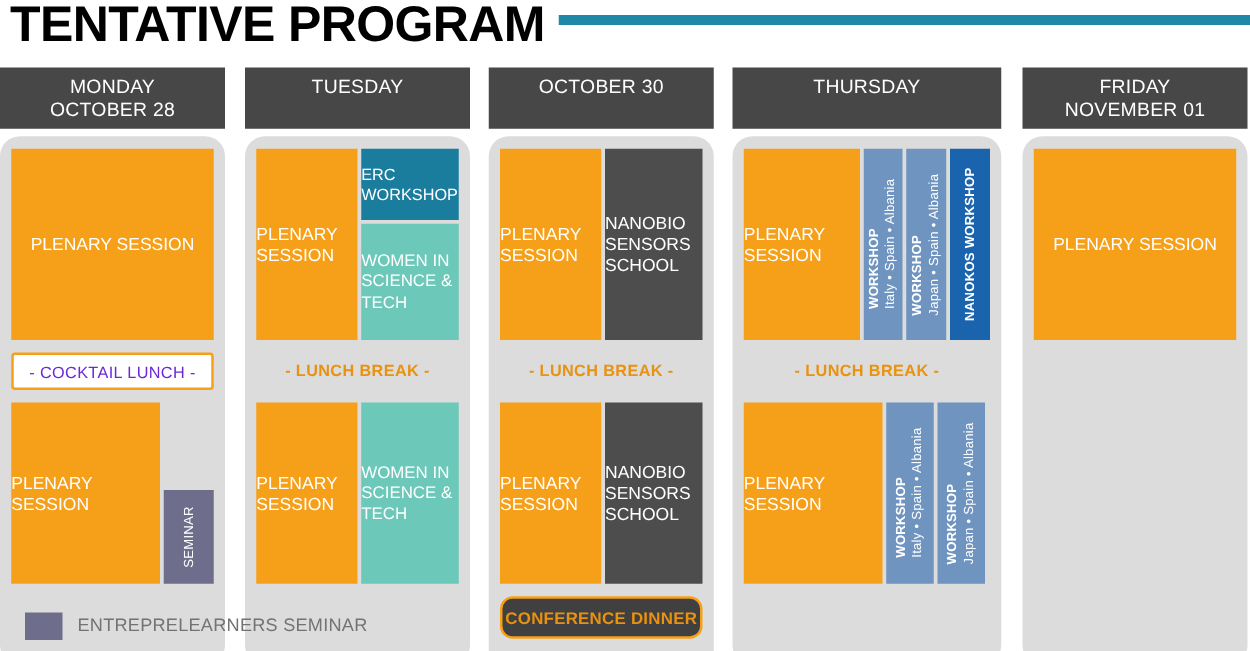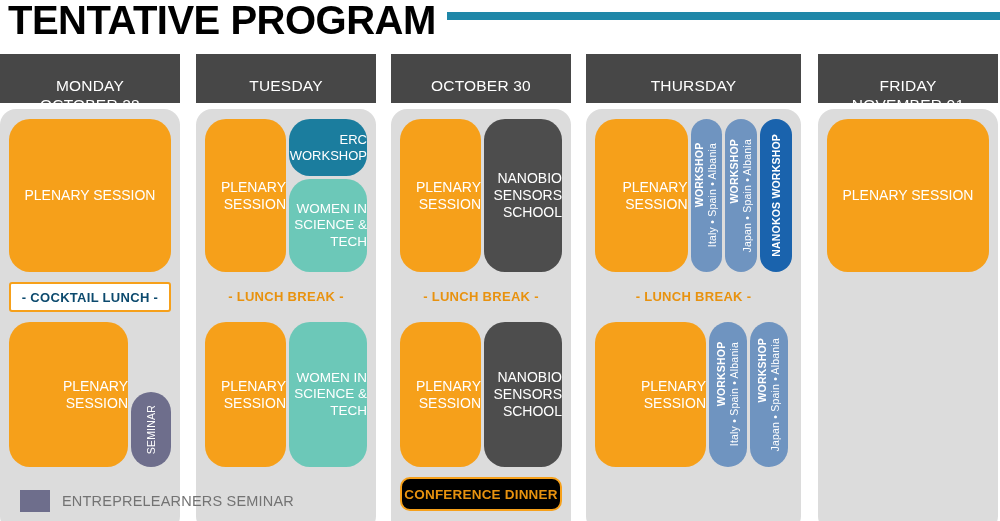--- a/index.html
+++ b/index.html
@@ -53,21 +53,21 @@
   .day-header {
     position: absolute;
     left: 0; top: 0;
     width: 180px;
     height: 49px;
     background: #474747;
     color: #ffffff;
     text-align: center;
     font-size: 15.5px;
     line-height: 19px;
-    padding-top: 22px;
+    padding-top: 6px;
     box-sizing: border-box;
     letter-spacing: 0.2px;
   }
   .day-header .dow { display: block; }
   .day-header .date { display: block; }
 
   .day-card {
     position: absolute;
     left: 0; top: 55px;
     width: 180px;
@@ -83,25 +83,24 @@
     display: flex;
     gap: 3px;
     box-sizing: border-box;
   }
   .blk {
     box-sizing: border-box;
     color: #ffffff;
     display: flex;
     align-items: center;
     justify-content: center;
-    text-align: right;
+    text-align: left;
     font-size: 14px;
     line-height: 17px;
     overflow: hidden;
-    border-radius: 21px;
   }
   .blk.plenary   { background: #f6a01a; }
   .blk.nanobio   { background: #4d4d4d; }
   .blk.erc       { background: #1b7d9e; font-size: 13px; line-height: 16px; }
   .blk.wist      { background: #6cc8b8; font-size: 13.5px; line-height: 16.5px; }
   .blk.workshop  { background: #6f94c0; }
   .blk.nanokos   { background: #1a63ad; }
   .blk.seminar   { background: #6e6e8c; }
 
   .vert {
@@ -131,34 +130,34 @@
     font-weight: bold;
     letter-spacing: 0.3px;
   }
   .lunch-box {
     position: absolute;
     left: 9px;
     width: 162px;
     background: #ffffff;
     border: 2px solid #f6a01a;
     border-radius: 3px;
-    color: #0c4a6e;
+    color: #6d28d9;
     font-size: 13px;
-    font-weight: bold;
+    font-weight: normal;
     letter-spacing: 0.3px;
     display: flex;
     align-items: center;
     justify-content: center;
     box-sizing: border-box;
   }
   .dinner-box {
     position: absolute;
     left: 9px;
     width: 162px;
-    background: #000000;
+    background: #404040;
     border: 2px solid #f6a01a;
     border-radius: 10px;
     color: #e8920f;
     font-size: 13.5px;
     font-weight: bold;
     letter-spacing: 0.2px;
     display: flex;
     align-items: center;
     justify-content: center;
     box-sizing: border-box;

